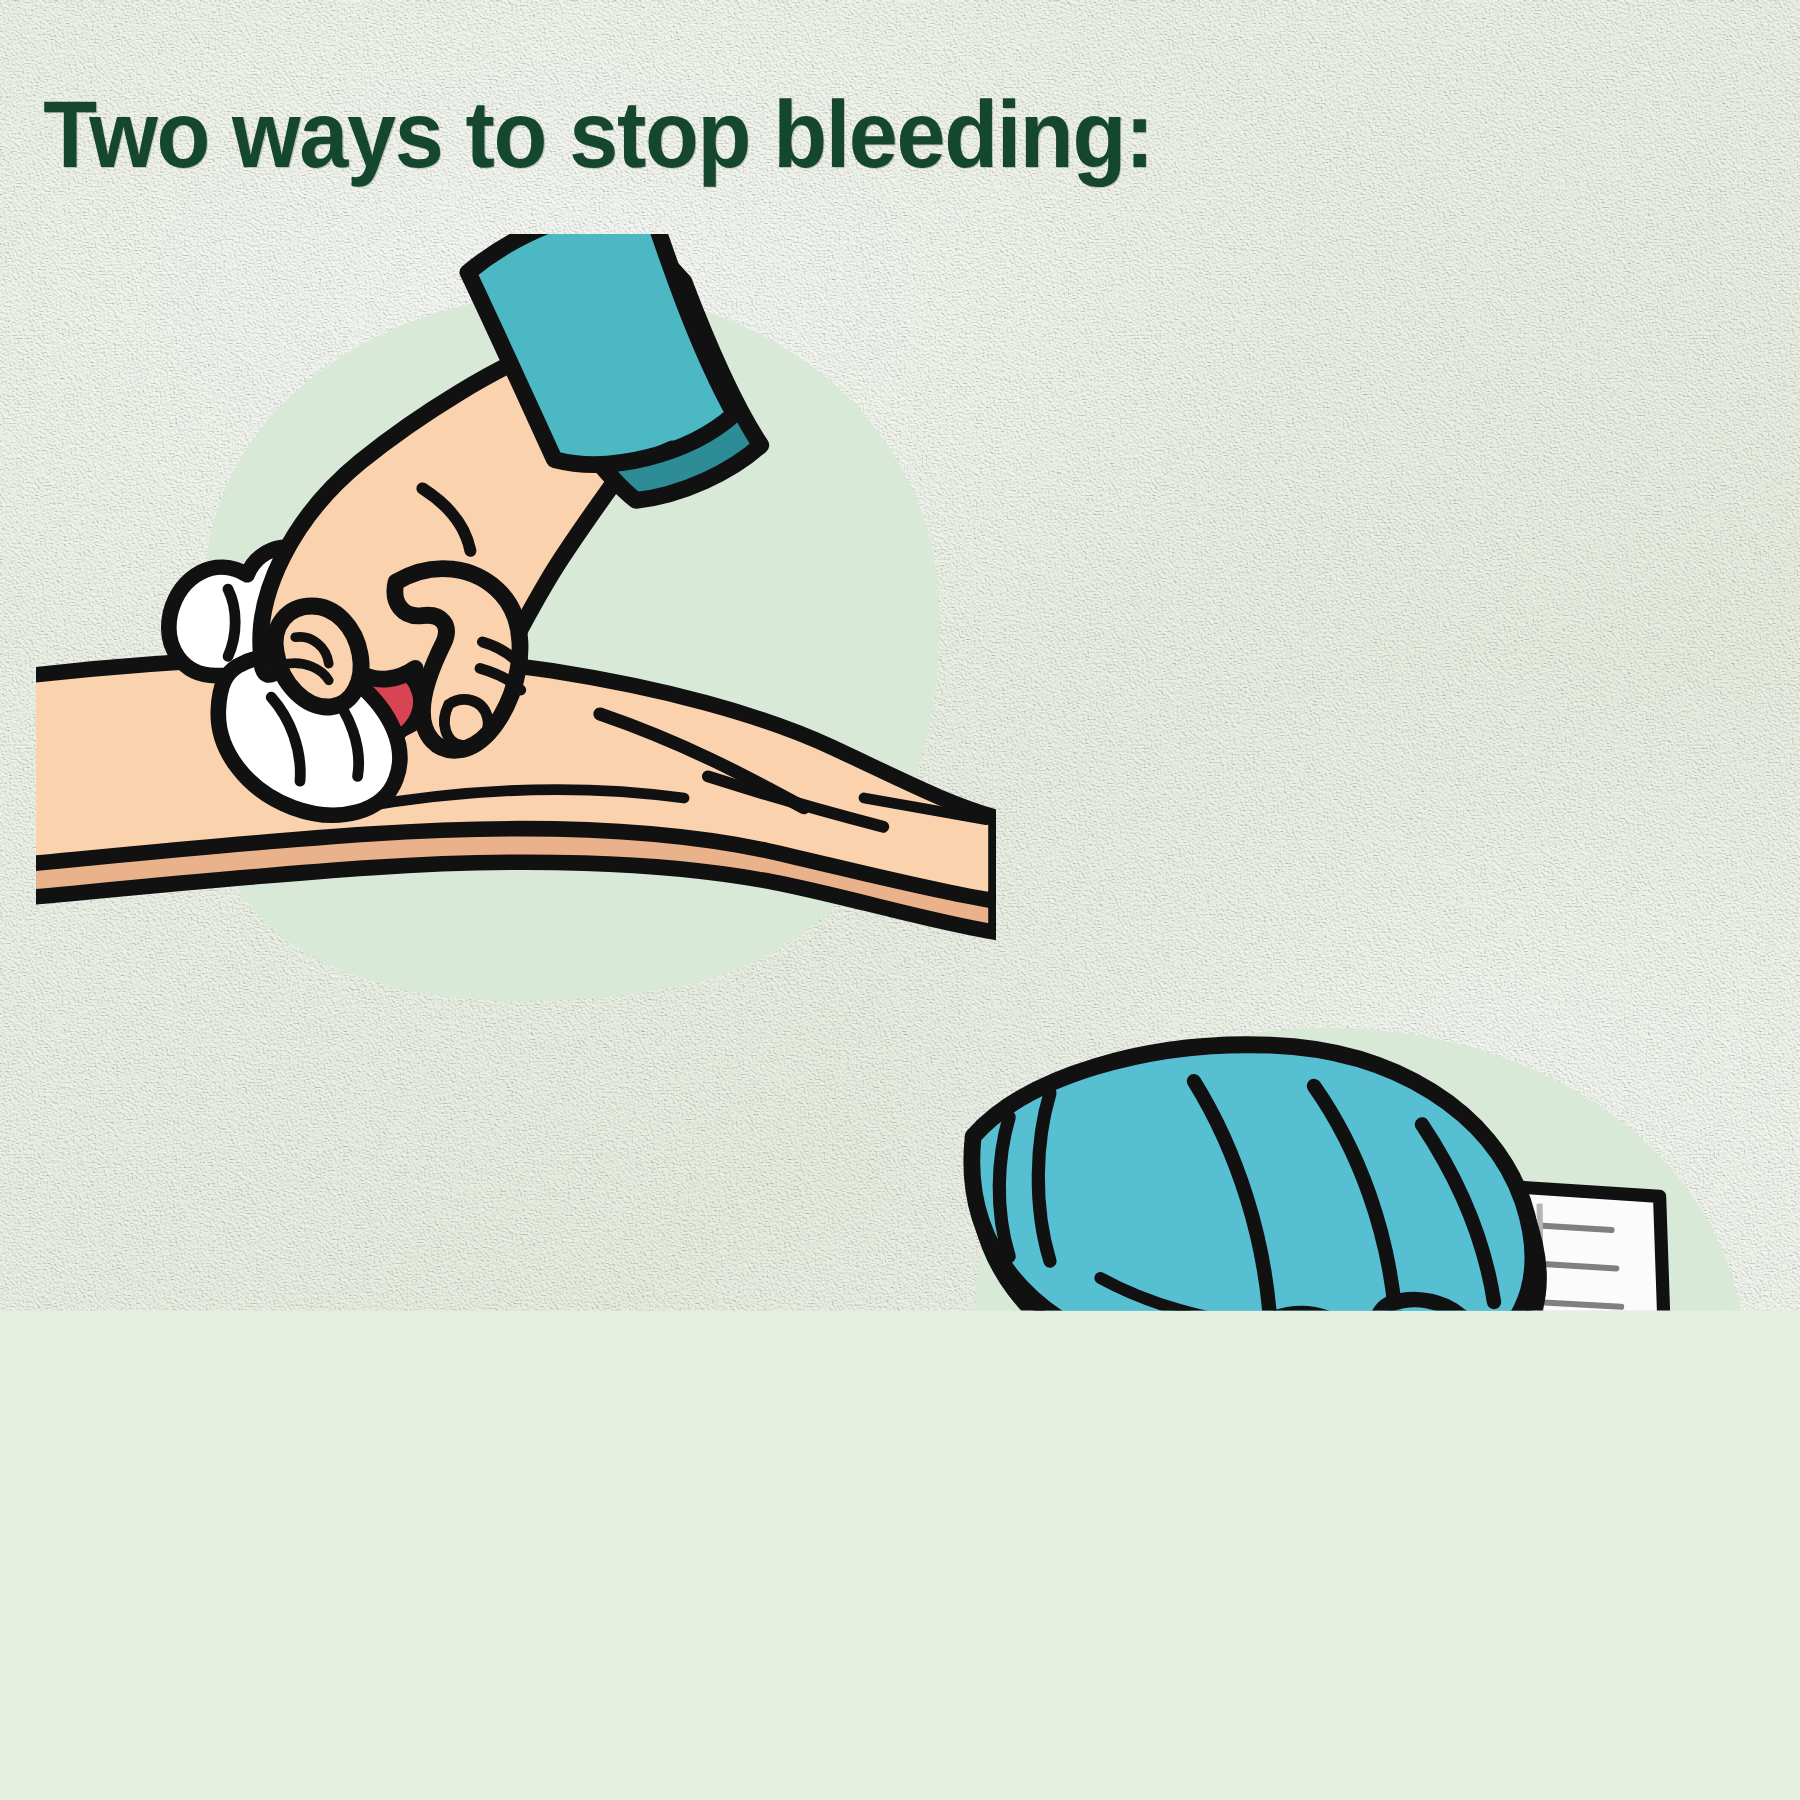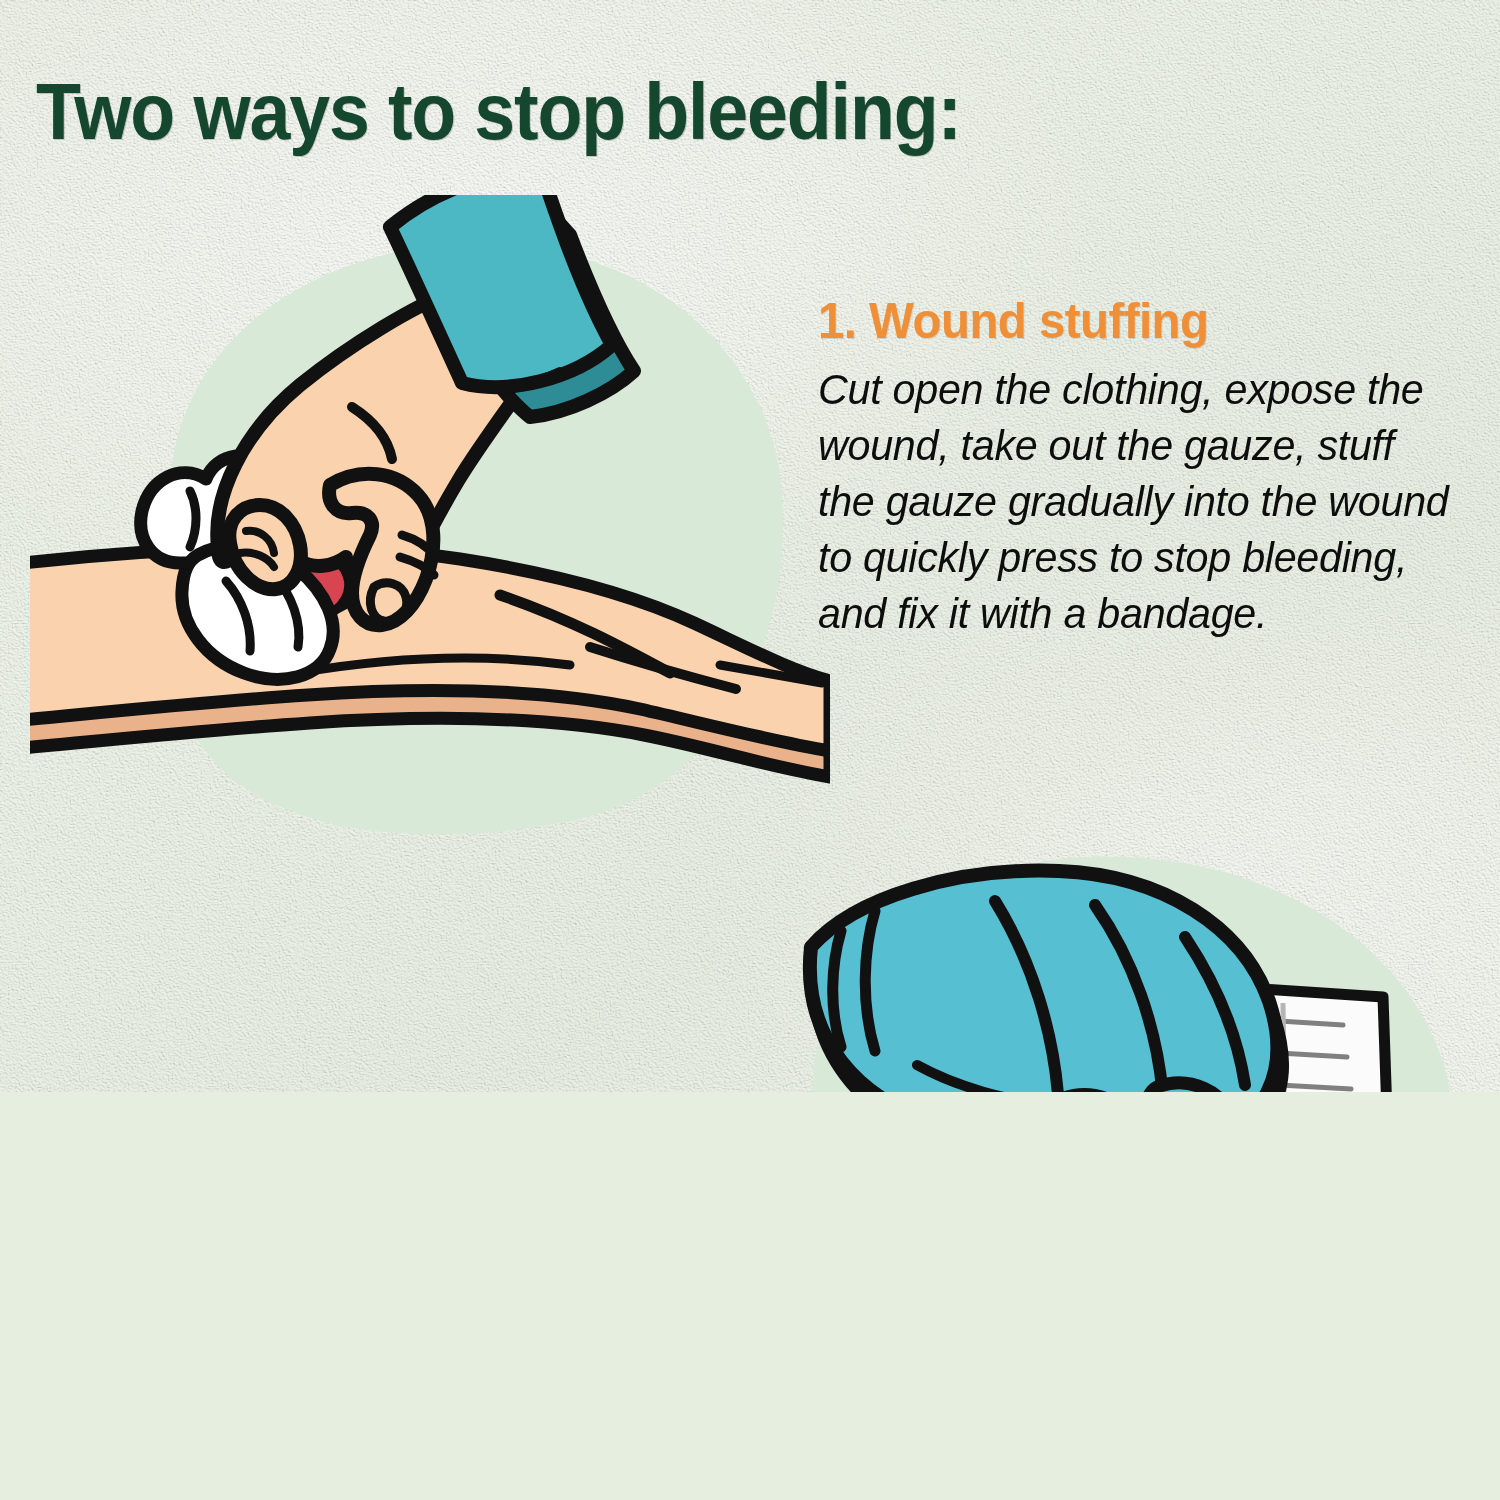--- a/index.html
+++ b/index.html
@@ -277,19 +277,15 @@
       <path fill="#57bfd2" stroke="#111" stroke-width="13" stroke-linejoin="round" d="M396 264 C428 252 464 266 476 298 C490 332 478 366 448 374
            C416 382 386 360 382 328 C378 300 384 270 396 264 Z"></path>
       <path fill="#57bfd2" stroke="#111" stroke-width="13" stroke-linejoin="round" d="M492 252 C524 240 560 256 570 288 C582 322 568 354 538 362
            C506 370 478 346 476 314 C474 286 480 258 492 252 Z"></path>
 
       <path fill="none" stroke="#111" stroke-width="10" stroke-linecap="round" d="M252 230 C292 252 342 266 392 270"></path>
       <path fill="none" stroke="#111" stroke-width="10" stroke-linecap="round" d="M436 322 C452 334 466 338 478 336"></path>
     </g>
   </svg>
 
-  <div class="col" id="col1">
-    <h2 class="step-head">1. Wound stuffing</h2>
-    <p class="step-body">Cut open the clothing, expose the wound, take out the gauze, stuff the gauze gradually into the wound to quickly press to stop bleeding, and fix it with a bandage.</p>
-  </div>
 
 
 </div>
 
 </body></html>

